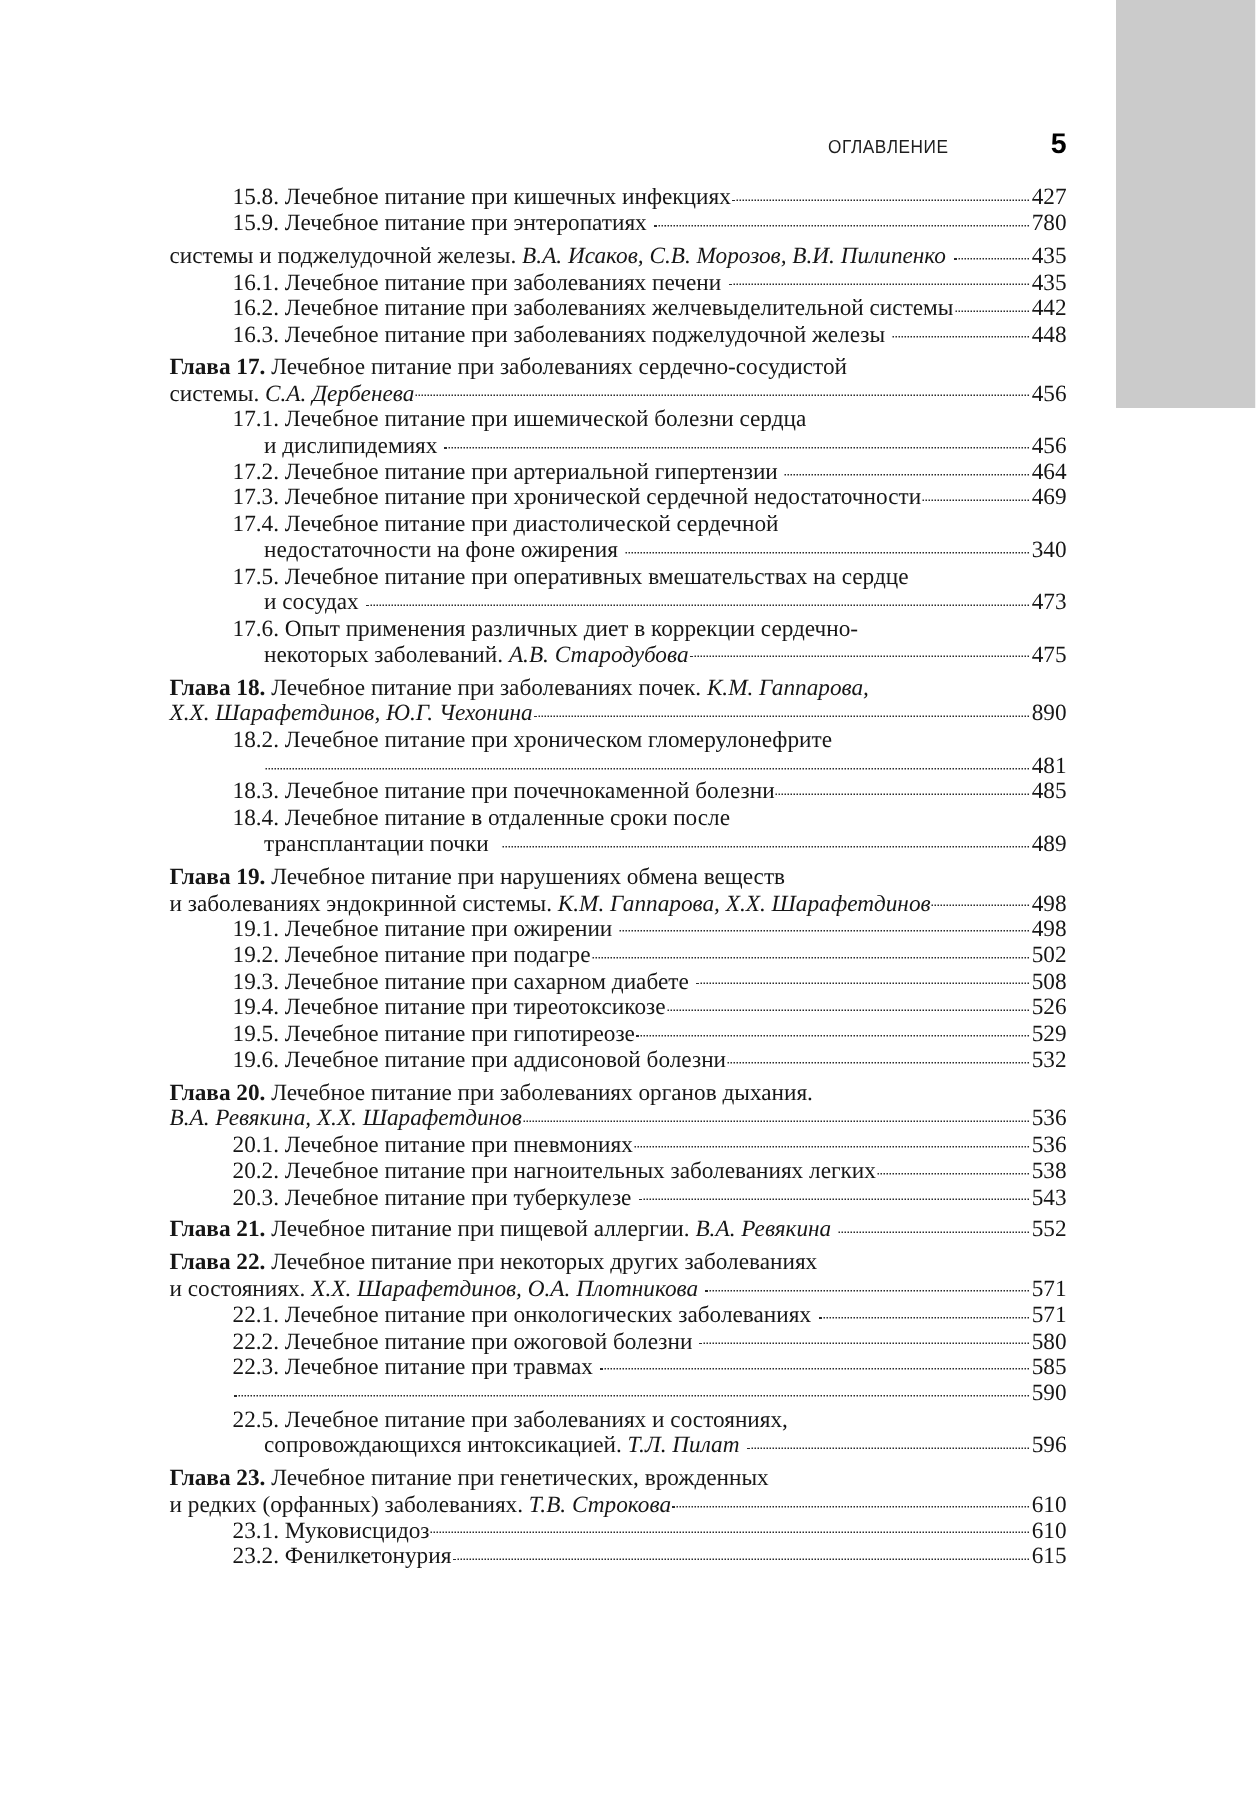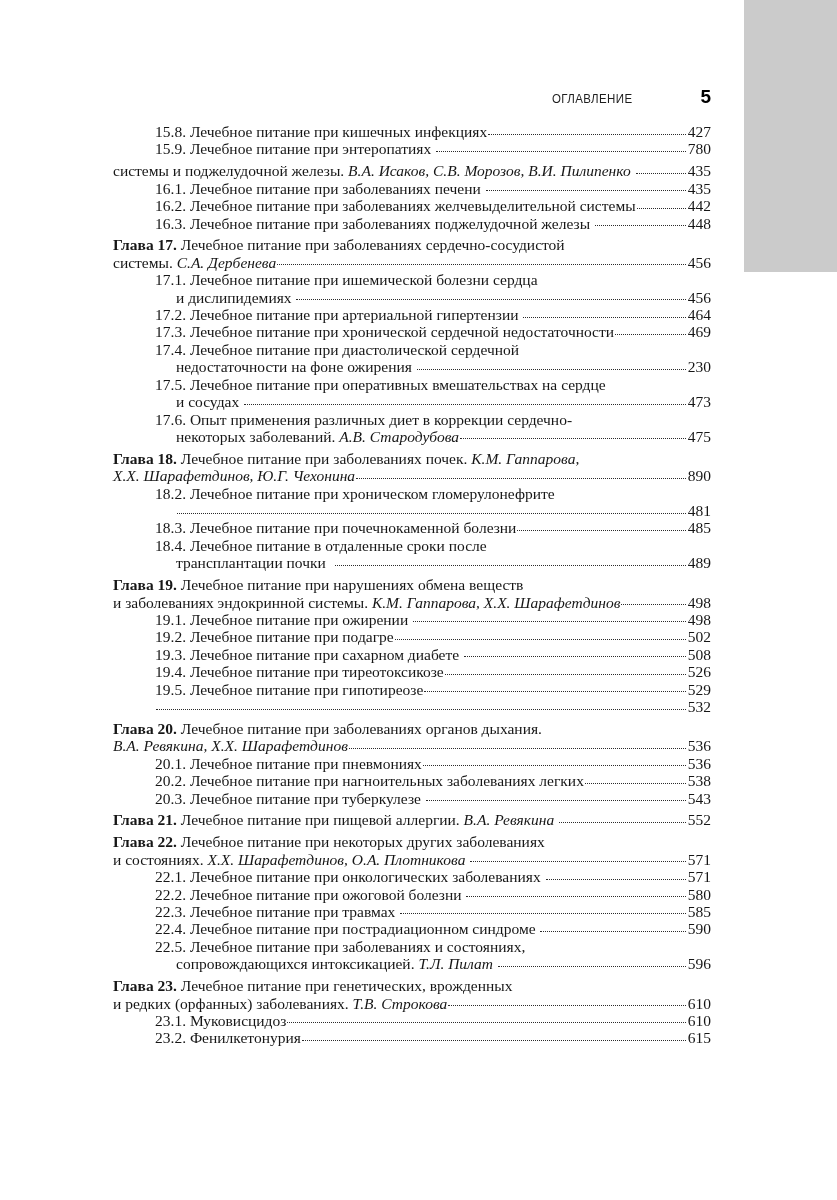--- a/index.html
+++ b/index.html
@@ -140,21 +140,21 @@
             <span class="pg">469</span>
           </div>
         </div>
         <div class="entry sub">
           <div class="line ind1">
             <span class="line-text"><span class="n">17.4. Лечебное питание при диастолической сердечной</span></span>
           </div>
           <div class="line ind2">
             <span class="line-text"><span class="n">недостаточности на фоне ожирения </span></span>
             <span class="dots"></span>
-            <span class="pg">230</span>
+            <span class="pg">340</span>
           </div>
         </div>
         <div class="entry sub">
           <div class="line ind1">
             <span class="line-text"><span class="n">17.5. Лечебное питание при оперативных вмешательствах на сердце</span></span>
           </div>
           <div class="line ind2">
             <span class="line-text"><span class="n">и сосудах </span></span>
             <span class="dots"></span>
             <span class="pg">473</span>
@@ -246,20 +246,21 @@
         </div>
         <div class="entry sub">
           <div class="line ind1">
             <span class="line-text"><span class="n">19.5. Лечебное питание при гипотиреозе</span></span>
             <span class="dots"></span>
             <span class="pg">529</span>
           </div>
         </div>
         <div class="entry sub">
           <div class="line ind1">
+            <span class="line-text"><span class="n">19.6. Лечебное питание при аддисоновой болезни</span></span>
             <span class="dots"></span>
             <span class="pg">532</span>
           </div>
         </div>
         <div class="entry chapter">
           <div class="line ind0">
             <span class="line-text"><span class="b">Глава 20.</span><span class="n"> Лечебное питание при заболеваниях органов дыхания.</span></span>
           </div>
           <div class="line ind0">
             <span class="line-text"><span class="i">В.А. Ревякина, Х.Х. Шарафетдинов</span></span>
@@ -321,21 +322,20 @@
         </div>
         <div class="entry sub">
           <div class="line ind1">
             <span class="line-text"><span class="n">22.3. Лечебное питание при травмах </span></span>
             <span class="dots"></span>
             <span class="pg">585</span>
           </div>
         </div>
         <div class="entry sub">
           <div class="line ind1">
-            <span class="line-text"><span class="n">22.4. Лечебное питание при пострадиационном синдроме </span></span>
             <span class="dots"></span>
             <span class="pg">590</span>
           </div>
         </div>
         <div class="entry sub">
           <div class="line ind1">
             <span class="line-text"><span class="n">22.5. Лечебное питание при заболеваниях и состояниях,</span></span>
           </div>
           <div class="line ind2">
             <span class="line-text"><span class="n">сопровождающихся интоксикацией. </span><span class="i">Т.Л. Пилат </span></span>

